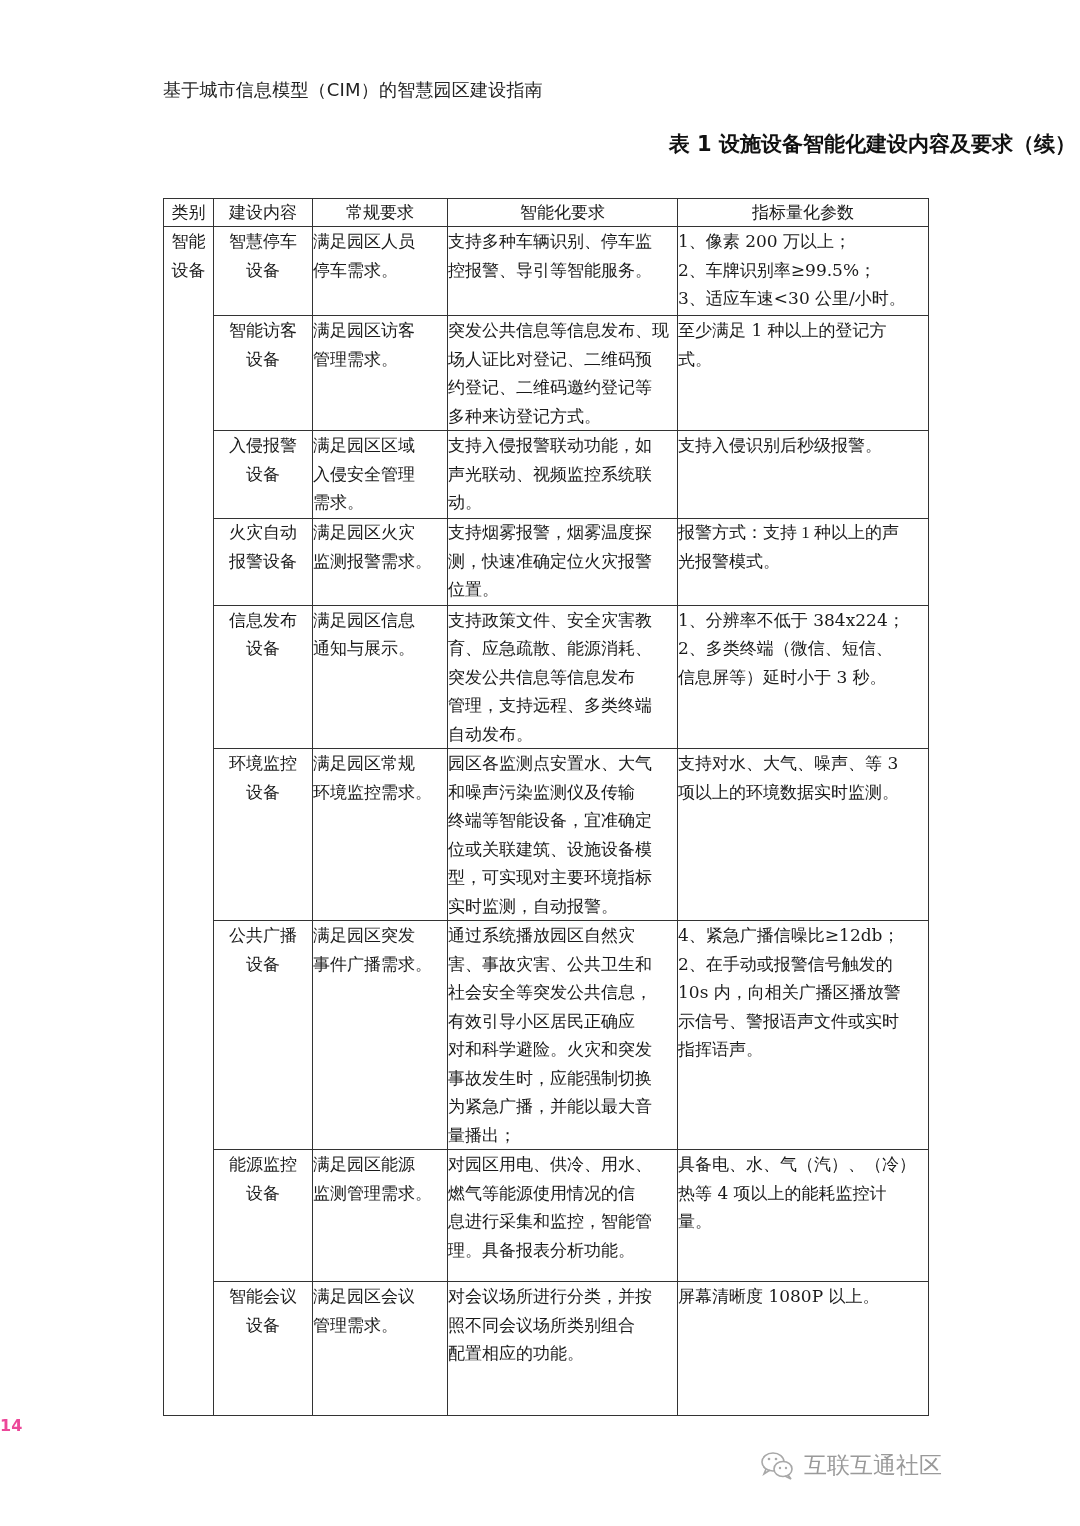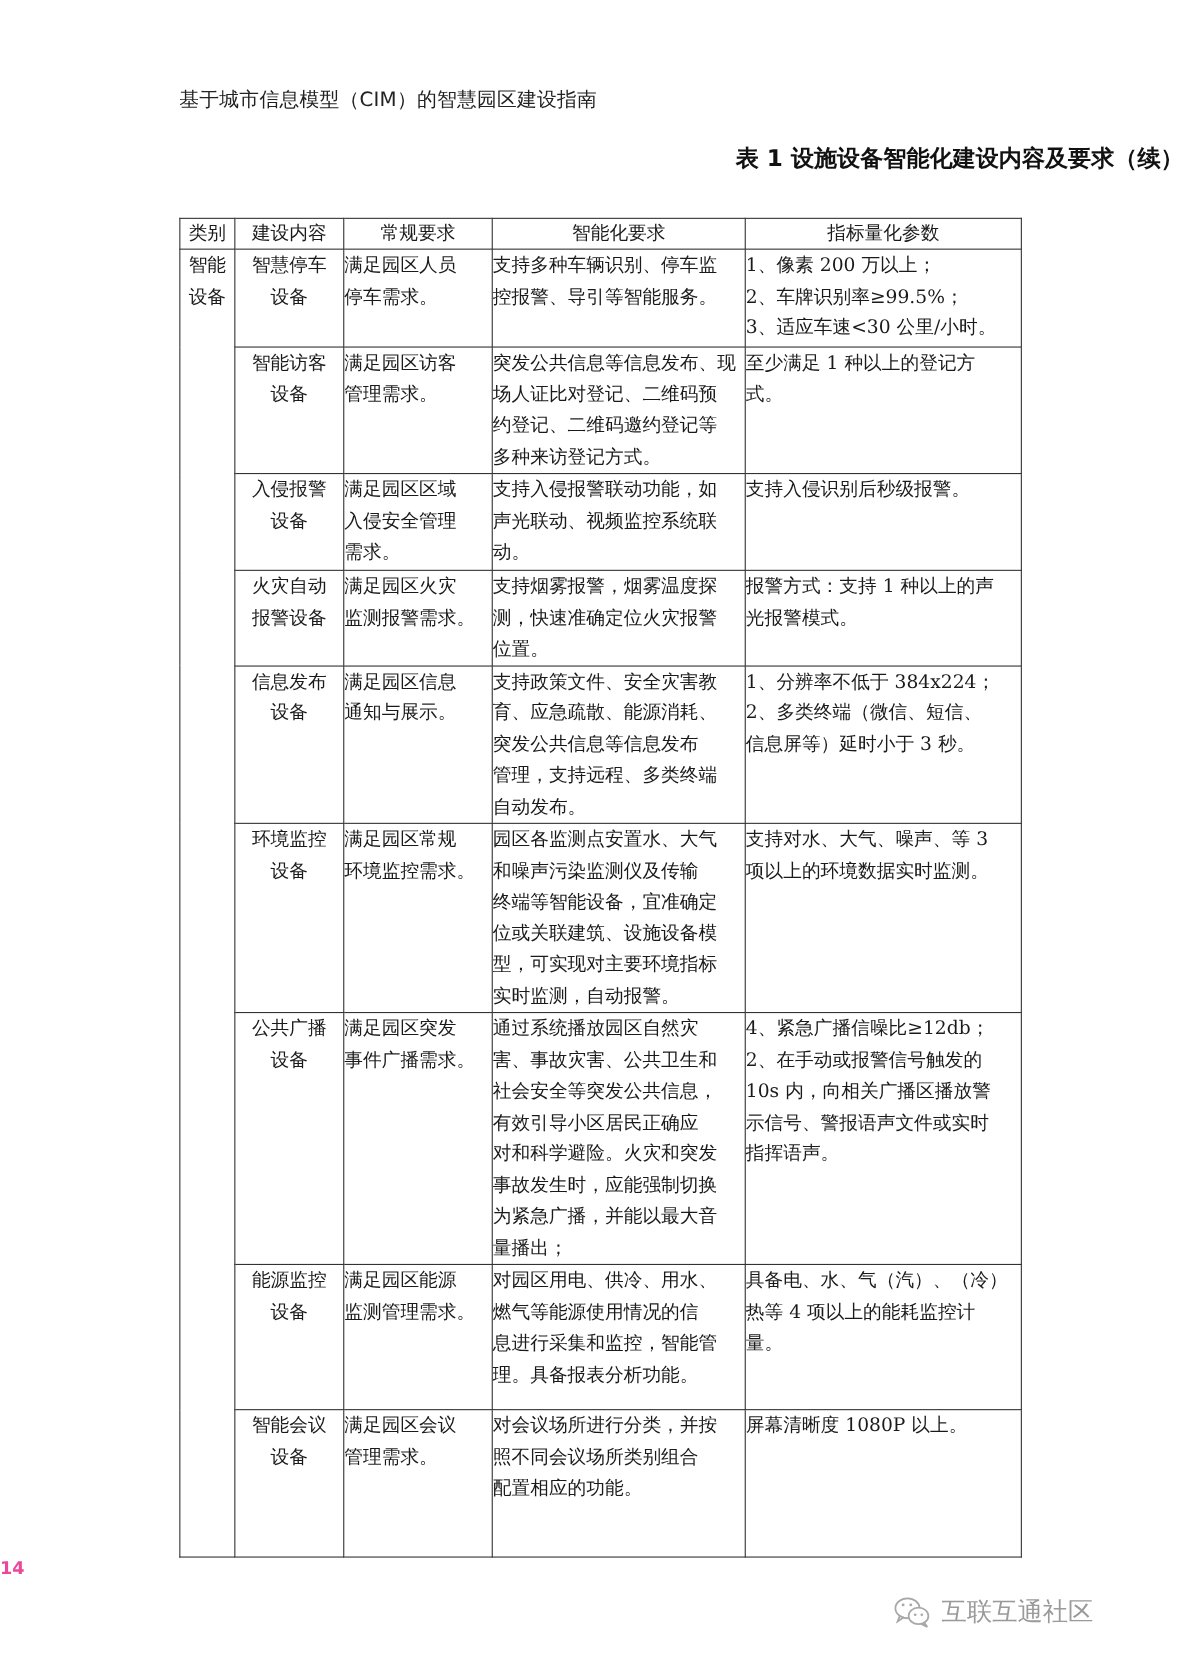--- a/index.html
+++ b/index.html
@@ -33,21 +33,21 @@
   td.name { text-align: center; vertical-align: middle; padding: 0 6px; }
   td.req { vertical-align: middle; padding: 0 4px; text-align: justify; }
   td.smart { padding: 2px 5px 0 5px; text-align: justify; }
   td.param { padding: 2px 5px 0 5px; text-align: left; }
   .line { display: block; }
   .page-number {
     position: absolute; left: 0; width: 928px; top: 1416px; text-align: left;
     font-family: "DejaVu Sans", "Liberation Sans", sans-serif; font-size: 16px; font-weight: bold; color: #ec4899;
   }
   .watermark {
-    position: absolute; left: 812px; top: 1450px; display: flex; align-items: center;
+    position: absolute; left: 760px; top: 1450px; display: flex; align-items: center;
     color: #9a9a9a; font-family: "DejaVu Sans", "Liberation Sans", sans-serif; font-size: 23px; text-align: right;
   }
   .watermark svg { margin-right: 8px; }
 </style>
 </head>
 <body>
 
 <div class="running-header">基于城市信息模型（CIM）的智慧园区建设指南</div>
 <div class="table-title">表 1  设施设备智能化建设内容及要求（续）</div>
 
@@ -124,21 +124,21 @@
         </td>
         <td class="smart">
           <span class="line">支持入侵报警联动功能，如</span>
           <span class="line">声光联动、视频监控系统联</span>
           <span class="line">动。</span>
         </td>
         <td class="param">
           <span class="line">支持入侵识别后秒级报警。</span>
         </td>
       </tr>
-      <tr style="height: 85px;">
+      <tr style="height: 85px; font-family: Liberation Serif, serif;">
         <td class="name">
           <span class="line">火灾自动</span>
           <span class="line">报警设备</span>
         </td>
         <td class="req">
           <span class="line">满足园区火灾</span>
           <span class="line">监测报警需求。</span>
         </td>
         <td class="smart">
           <span class="line">支持烟雾报警，烟雾温度探</span>

